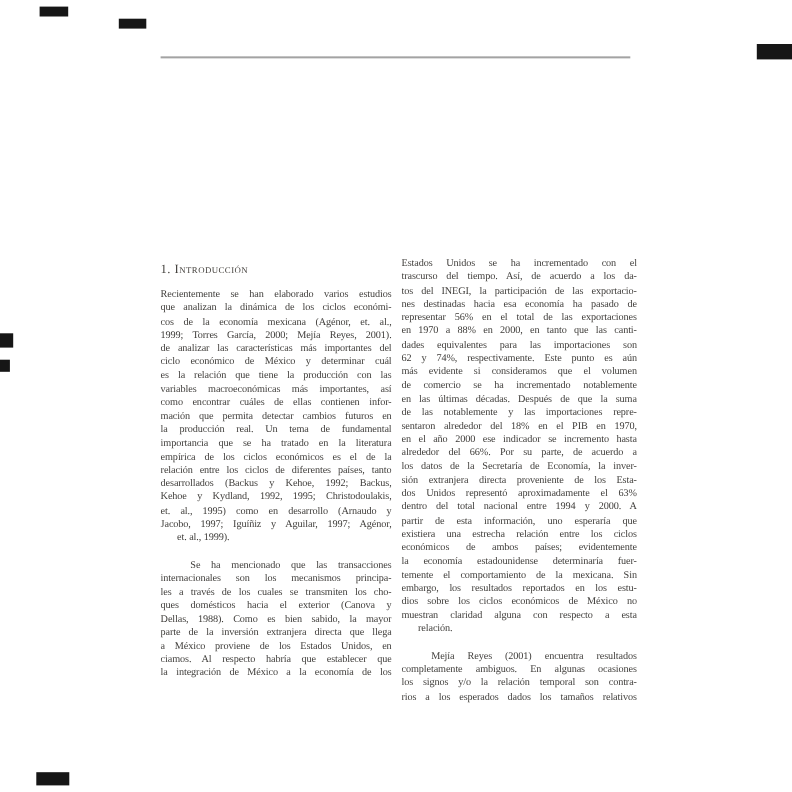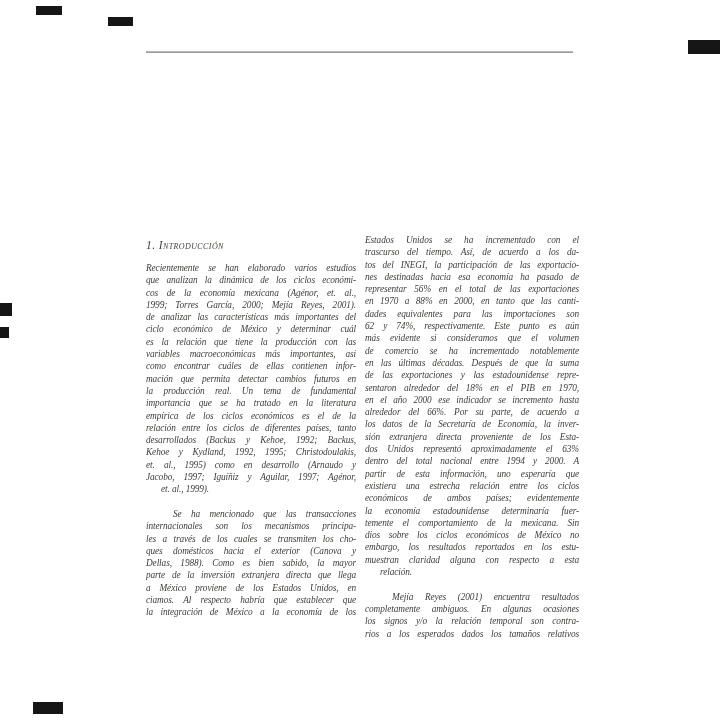--- a/index.html
+++ b/index.html
@@ -42,21 +42,20 @@
     left: 146px;
     top: 234px;
     width: 433px;
     display: flex;
     gap: 9px;
   }
   .col { 
     font-size: 9.3px;
     letter-spacing: -0.1px;
     line-height: 12.3px;
-    font-style: italic;
   }
   #col-left  { width: 210px; }
   #col-right { width: 214px; }
 
   #section-heading {
     font-size: 11.5px;
     line-height: 14px;
     letter-spacing: 0.4px;
     margin: 4px 0 10px 0;
     color: #45423e;
@@ -139,35 +138,35 @@
             <div class="ln">trascurso del tiempo. Así, de acuerdo a los da-</div>
             <div class="ln">tos del INEGI, la participación de las exportacio-</div>
             <div class="ln">nes destinadas hacia esa economía ha pasado de</div>
             <div class="ln">representar 56% en el total de las exportaciones</div>
             <div class="ln">en 1970 a 88% en 2000, en tanto que las canti-</div>
             <div class="ln">dades equivalentes para las importaciones son</div>
             <div class="ln">62 y 74%, respectivamente. Este punto es aún</div>
             <div class="ln">más evidente si consideramos que el volumen</div>
             <div class="ln">de comercio se ha incrementado notablemente</div>
             <div class="ln">en las últimas décadas. Después de que la suma</div>
-            <div class="ln">de las exportaciones y las estadounidense repre-</div>
+            <div class="ln">de las notablemente y las importaciones repre-</div>
             <div class="ln">sentaron alrededor del 18% en el PIB en 1970,</div>
             <div class="ln">en el año 2000 ese indicador se incremento hasta</div>
             <div class="ln">alrededor del 66%. Por su parte, de acuerdo a</div>
             <div class="ln">los datos de la Secretaría de Economía, la inver-</div>
             <div class="ln">sión extranjera directa proveniente de los Esta-</div>
             <div class="ln">dos Unidos representó aproximadamente el 63%</div>
             <div class="ln">dentro del total nacional entre 1994 y 2000. A</div>
             <div class="ln">partir de esta información, uno esperaría que</div>
             <div class="ln">existiera una estrecha relación entre los ciclos</div>
             <div class="ln">económicos de ambos países; evidentemente</div>
             <div class="ln">la economía estadounidense determinaría fuer-</div>
             <div class="ln">temente el comportamiento de la mexicana. Sin</div>
+            <div class="ln">embargo, los resultados reportados en los estu-</div>
             <div class="ln">dios sobre los ciclos económicos de México no</div>
-            <div class="ln">embargo, los resultados reportados en los estu-</div>
             <div class="ln">muestran claridad alguna con respecto a esta</div>
             <div class="ln rag">relación.</div>
           </div>
           <div class="para indent">
             <div class="ln first">Mejía Reyes (2001) encuentra resultados</div>
             <div class="ln">completamente ambiguos. En algunas ocasiones</div>
             <div class="ln">los signos y/o la relación temporal son contra-</div>
             <div class="ln">rios a los esperados dados los tamaños relativos</div>
           </div>
         </div>

